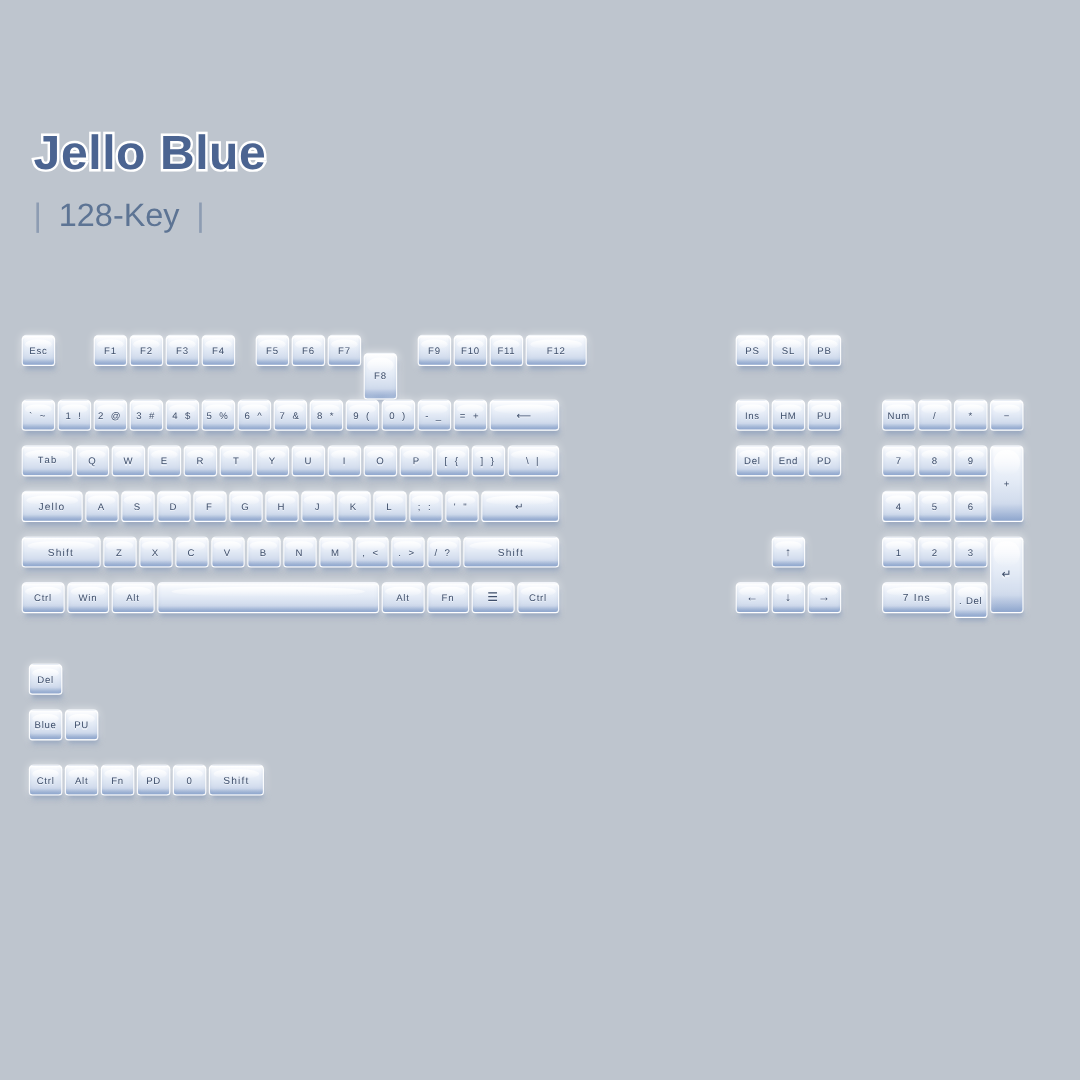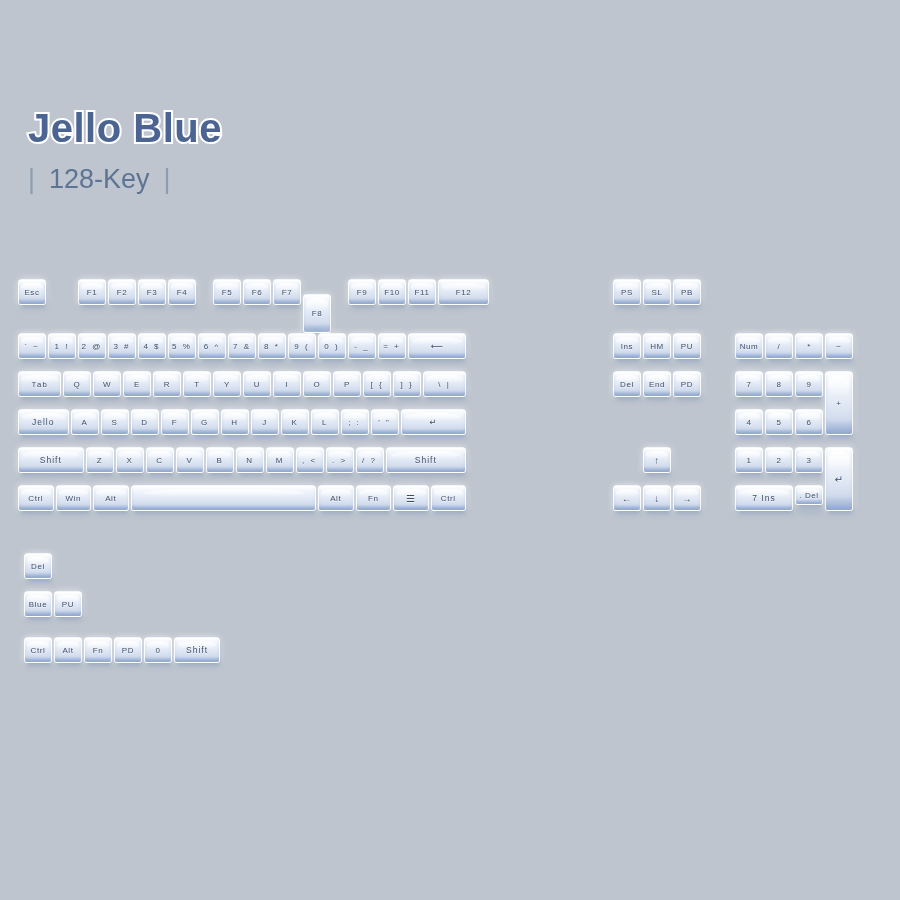--- a/index.html
+++ b/index.html
@@ -496,21 +496,21 @@
     </div>
     <div class="shadow" style="left: 826.5px; top: 508px; width: 26px; height: 6px;"></div>
     <div class="key" style="left: 825px; top: 447px; width: 28px; height: 64px;">
       <span class="lg big">↵</span>
     </div>
     <div class="shadow" style="left: 736.5px; top: 508px; width: 56px; height: 6px;"></div>
     <div class="key wide" style="left: 735px; top: 485px; width: 58px; height: 26px;">
       <span class="lg">7 Ins</span>
     </div>
     <div class="shadow" style="left: 796.5px; top: 508px; width: 26px; height: 6px;"></div>
-    <div class="key" style="left: 795px; top: 485px; width: 28px; height: 20px;">
+    <div class="key" style="left: 795px; top: 485px; width: 28px; height: 30px;">
       <span class="lg">. Del</span>
     </div>
     <div class="shadow" style="left: 25.5px; top: 576px; width: 26px; height: 6px;"></div>
     <div class="key" style="left: 24px; top: 553px; width: 28px; height: 26px;">
       <span class="lg">Del</span>
     </div>
     <div class="shadow" style="left: 25.5px; top: 614px; width: 26px; height: 6px;"></div>
     <div class="key" style="left: 24px; top: 591px; width: 28px; height: 26px;">
       <span class="lg">Blue</span>
     </div>

